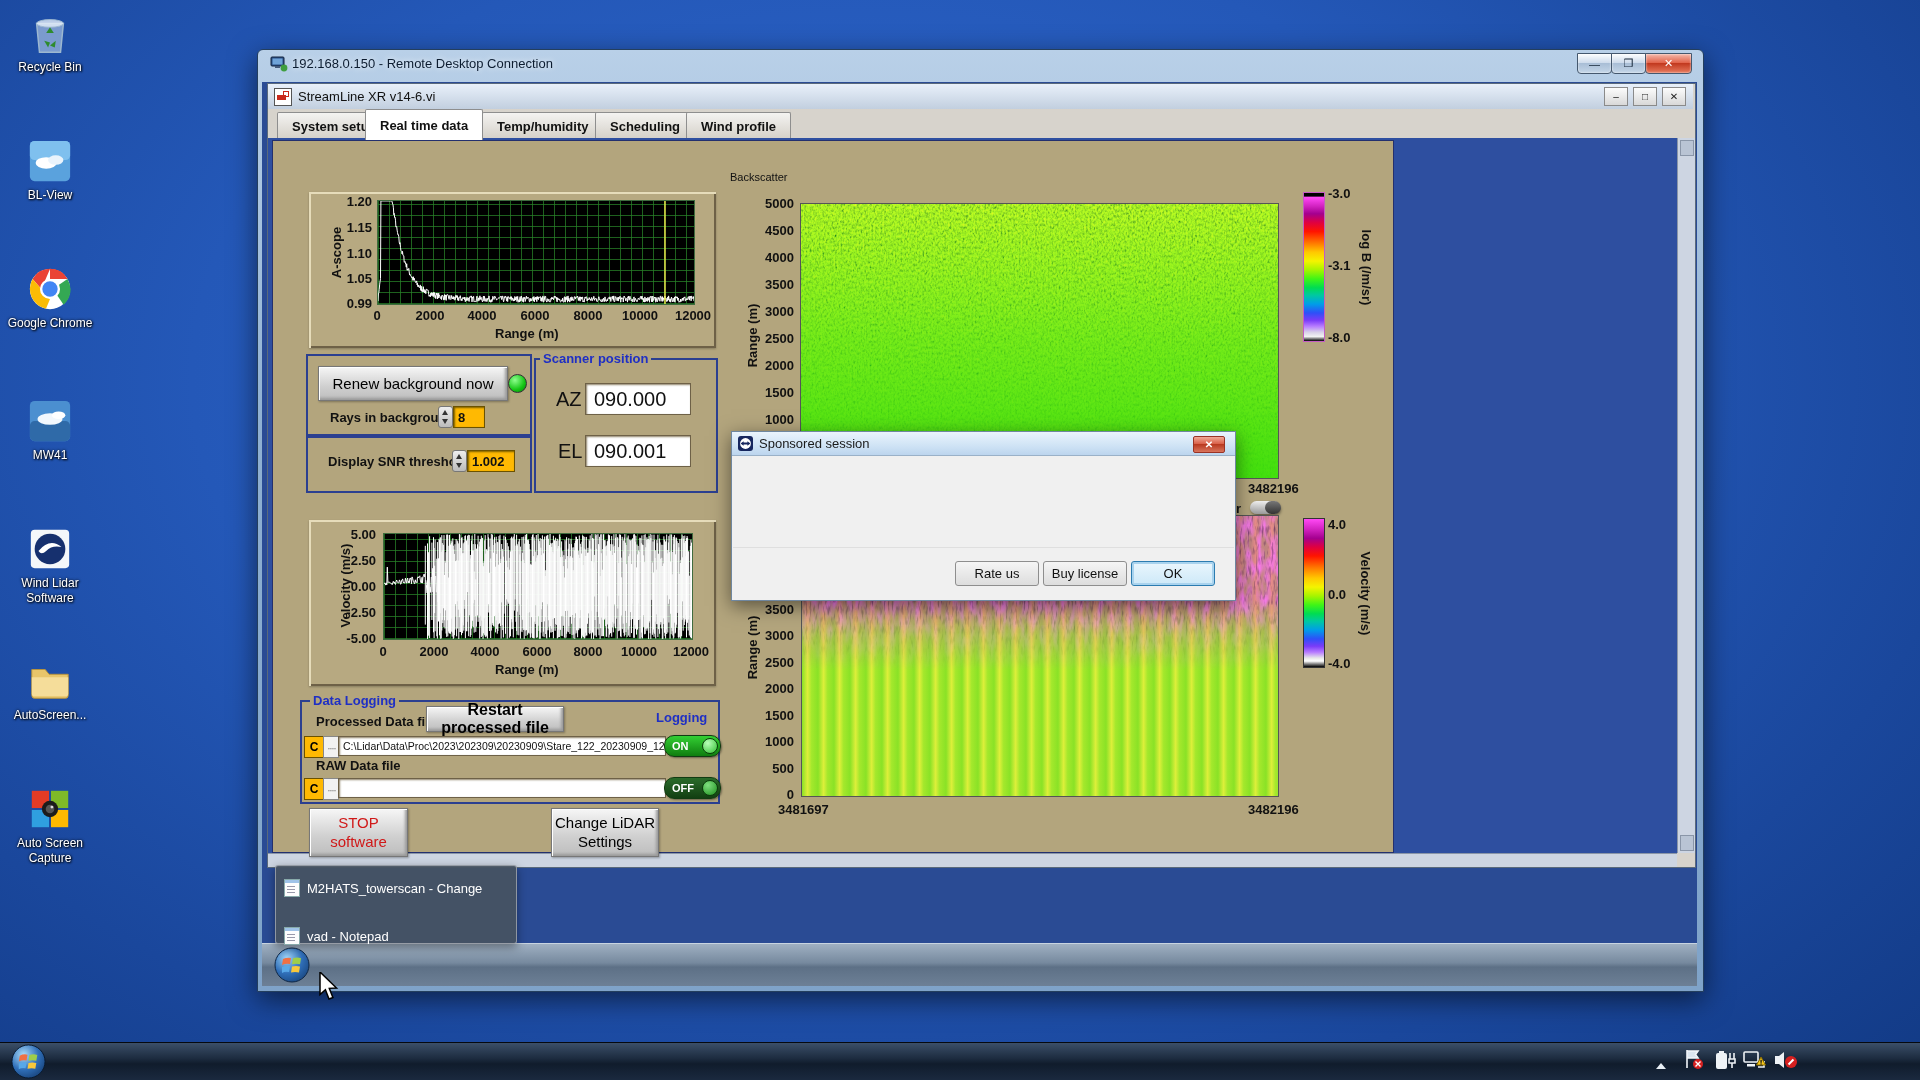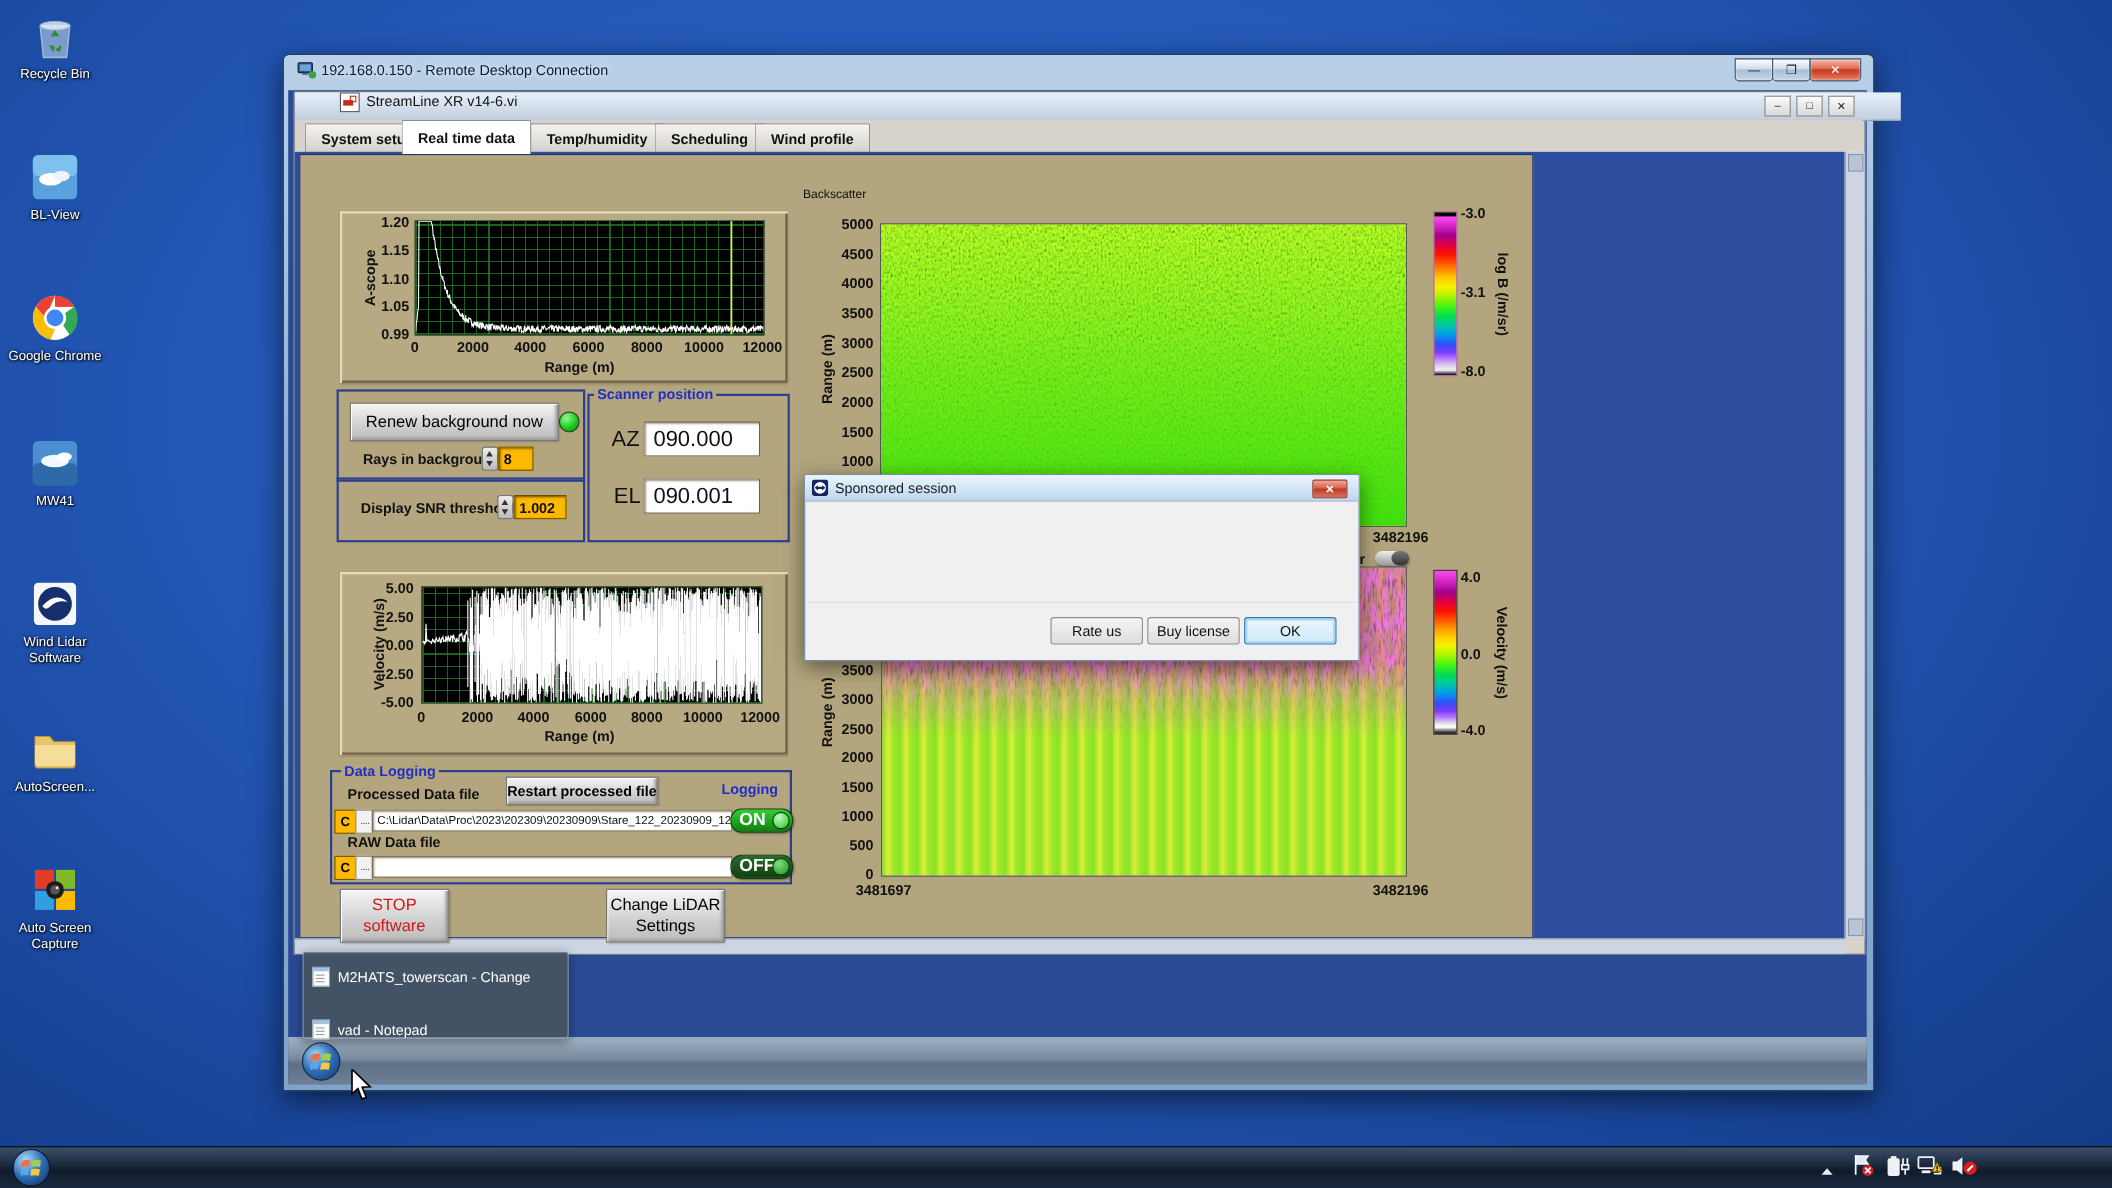--- a/index.html
+++ b/index.html
@@ -17,21 +17,21 @@
     border:1px solid #243f5e;border-radius:6px 6px 0 0;box-shadow:0 8px 28px rgba(0,0,0,.55);}
   .rdp-title{left:292px;top:56px;font-size:13px;color:#0c1c30;text-shadow:0 0 6px #fff;}
   .aero-btn{position:absolute;top:53px;height:19px;border:1px solid #45586e;border-radius:0 0 4px 4px;
     background:linear-gradient(#fdfeff,#cfdcec 45%,#a9bed6 50%,#c4d6e8);box-shadow:inset 0 0 2px #fff;
     color:#1e3document14;display:flex;align-items:center;justify-content:center;font-size:11px;color:#123;}
   .aero-close{background:linear-gradient(#f5b8ab,#e2664d 45%,#c23a20 50%,#e77a5e);color:#fff;}
   .remote-desktop{left:262px;top:82px;width:1435px;height:903px;background:#2a4b94;}
   
   .app-win{left:267px;top:83px;width:1427px;height:783px;background:#d7d3cc;border:1px solid #5a6a7c;}
   .app-title{left:268px;top:84px;width:1425px;height:25px;background:linear-gradient(#e8f0fa,#c2cfdf);
-    border-bottom:1px solid #93a2b4;display:flex;padding-left:35px;}
+    border-bottom:1px solid #93a2b4;display:flex;align-items:center;}
   .app-title .txt{font-size:13px;color:#111;margin-left:6px;}
   .vi-icon{width:16px;height:16px;margin-left:6px;background:#fff;border:1px solid #555;position:relative;}
   .vi-icon:before{content:"";position:absolute;left:2px;top:6px;width:9px;height:5px;background:#c92a1d;}
   .vi-icon:after{content:"";position:absolute;right:2px;top:2px;width:4px;height:4px;border:1px solid #c92a1d;}
   .win-btn{position:absolute;top:87px;width:22px;height:17px;background:linear-gradient(#fcfcfc,#d8d8d8);
     border:1px solid #8a8a8a;font-size:10px;display:flex;align-items:center;justify-content:center;color:#222;}
   .tabrow{left:268px;top:109px;width:1425px;height:29px;background:#d7d3cc;border-bottom:1px solid #fff;}
   .tab{position:absolute;top:112px;height:26px;padding:0 14px;display:flex;align-items:center;
     background:linear-gradient(#f4f3f1,#d4d0c8);border:1px solid #8e8e8e;border-bottom:none;
     font-size:13px;font-weight:700;color:#111;border-radius:2px 2px 0 0;}
@@ -65,21 +65,21 @@
   .spin:after{bottom:3px;border-top:5px solid #333;}
   .whitefield{position:absolute;background:#fff;border:1px solid #6e6147;box-shadow:inset 1px 1px 2px #8d8168;
     font-size:20px;color:#111;display:flex;align-items:center;padding-left:8px;}
   .led{position:absolute;width:17px;height:17px;border-radius:50%;background:radial-gradient(circle at 35% 30%,#8dff8d,#14c514 60%,#0a7d0a);border:1px solid #333;}
   .pathfield{position:absolute;background:#fff;border:1px solid #6e6147;box-shadow:inset 1px 1px 2px #8d8168;
     font-size:10.5px;color:#111;display:flex;align-items:center;padding-left:4px;overflow:hidden;white-space:nowrap;}
   .drivebox{position:absolute;width:18px;height:20px;background:#ffb902;border:1px solid #6b5200;
     font-size:12px;font-weight:700;display:flex;align-items:center;justify-content:center;}
   .browsebox{position:absolute;width:14px;height:20px;background:#f2f2f2;border:1px solid #888;font-size:8px;display:flex;align-items:center;justify-content:center;color:#444;}
   .toggle{position:absolute;height:20px;border-radius:10px;border:1px solid #123c12;display:flex;align-items:center;
-    font-size:16px;font-weight:700;color:#fff;padding-left:7px;box-shadow:1px 1px 2px rgba(0,0,0,.4);}
+    font-size:11px;font-weight:700;color:#fff;padding-left:7px;box-shadow:1px 1px 2px rgba(0,0,0,.4);}
   .toggle .knob{position:absolute;right:2px;top:2px;width:14px;height:14px;border-radius:50%;border:1px solid #0b3d0b;}
   .cbar{position:absolute;width:20px;border:1px solid #c35bc3;}
   
   .dlg{left:731px;top:431px;width:503px;height:168px;background:#f0f0f0;border:1px solid #6f87a0;
     box-shadow:0 5px 18px rgba(0,0,0,.5);z-index:50;}
   .dlg-title{position:absolute;left:0;top:0;right:0;height:23px;background:linear-gradient(#eaf4fd,#cfe3f5 60%,#bcd5ee);
     border-bottom:1px solid #9ab1c8;display:flex;align-items:center;}
   .dlg-title .txt{font-size:13px;color:#1a1a1a;margin-left:6px;}
   .dlg-body{position:absolute;left:1px;top:23px;right:1px;height:92px;background:#fff;}
   .dlg-foot{position:absolute;left:1px;bottom:1px;right:1px;height:51px;background:#f0f0f0;border-top:1px solid #dfdfdf;}
@@ -302,21 +302,21 @@
   <span class="tick" style="left:515px;top:644px;width:44px;text-align:center">6000</span>
   <span class="tick" style="left:566px;top:644px;width:44px;text-align:center">8000</span>
   <span class="tick" style="left:617px;top:644px;width:44px;text-align:center">10000</span>
   <span class="tick" style="left:669px;top:644px;width:44px;text-align:center">12000</span>
   <span class="tick" style="left:495px;top:662px">Range (m)</span>
   <span class="tick rot" style="left:290px;top:578px;width:110px;text-align:center">Velocity (m/s)</span>
 
   <div class="grp" style="left:300px;top:700px;width:416px;height:100px"></div>
   <span class="abs lv-lbl lv-blue" style="left:310px;top:693px;background:#b3a57d;padding:0 3px">Data Logging</span>
   <span class="abs lv-lbl" style="left:316px;top:714px">Processed Data file</span>
-  <div class="silverbtn" style="left:460px;top:706px;width:136px;height:24px;font-size:13px;font-weight:700">
+  <div class="silverbtn" style="left:426px;top:706px;width:136px;height:24px;font-size:16px;font-weight:700">
       <span>Restart processed file</span>
     </div>
   <span class="abs lv-lbl lv-blue" style="left:656px;top:710px">Logging</span>
   <div class="drivebox" style="left:304px;top:736px">
       <span>C</span>
     </div>
   <div class="browsebox" style="left:323px;top:736px">᠁</div>
   <div class="pathfield" style="left:338px;top:736px;width:322px;height:18px">
       <span>C:\Lidar\Data\Proc\2023\202309\20230909\Stare_122_20230909_12.hpl</span>
     </div>

